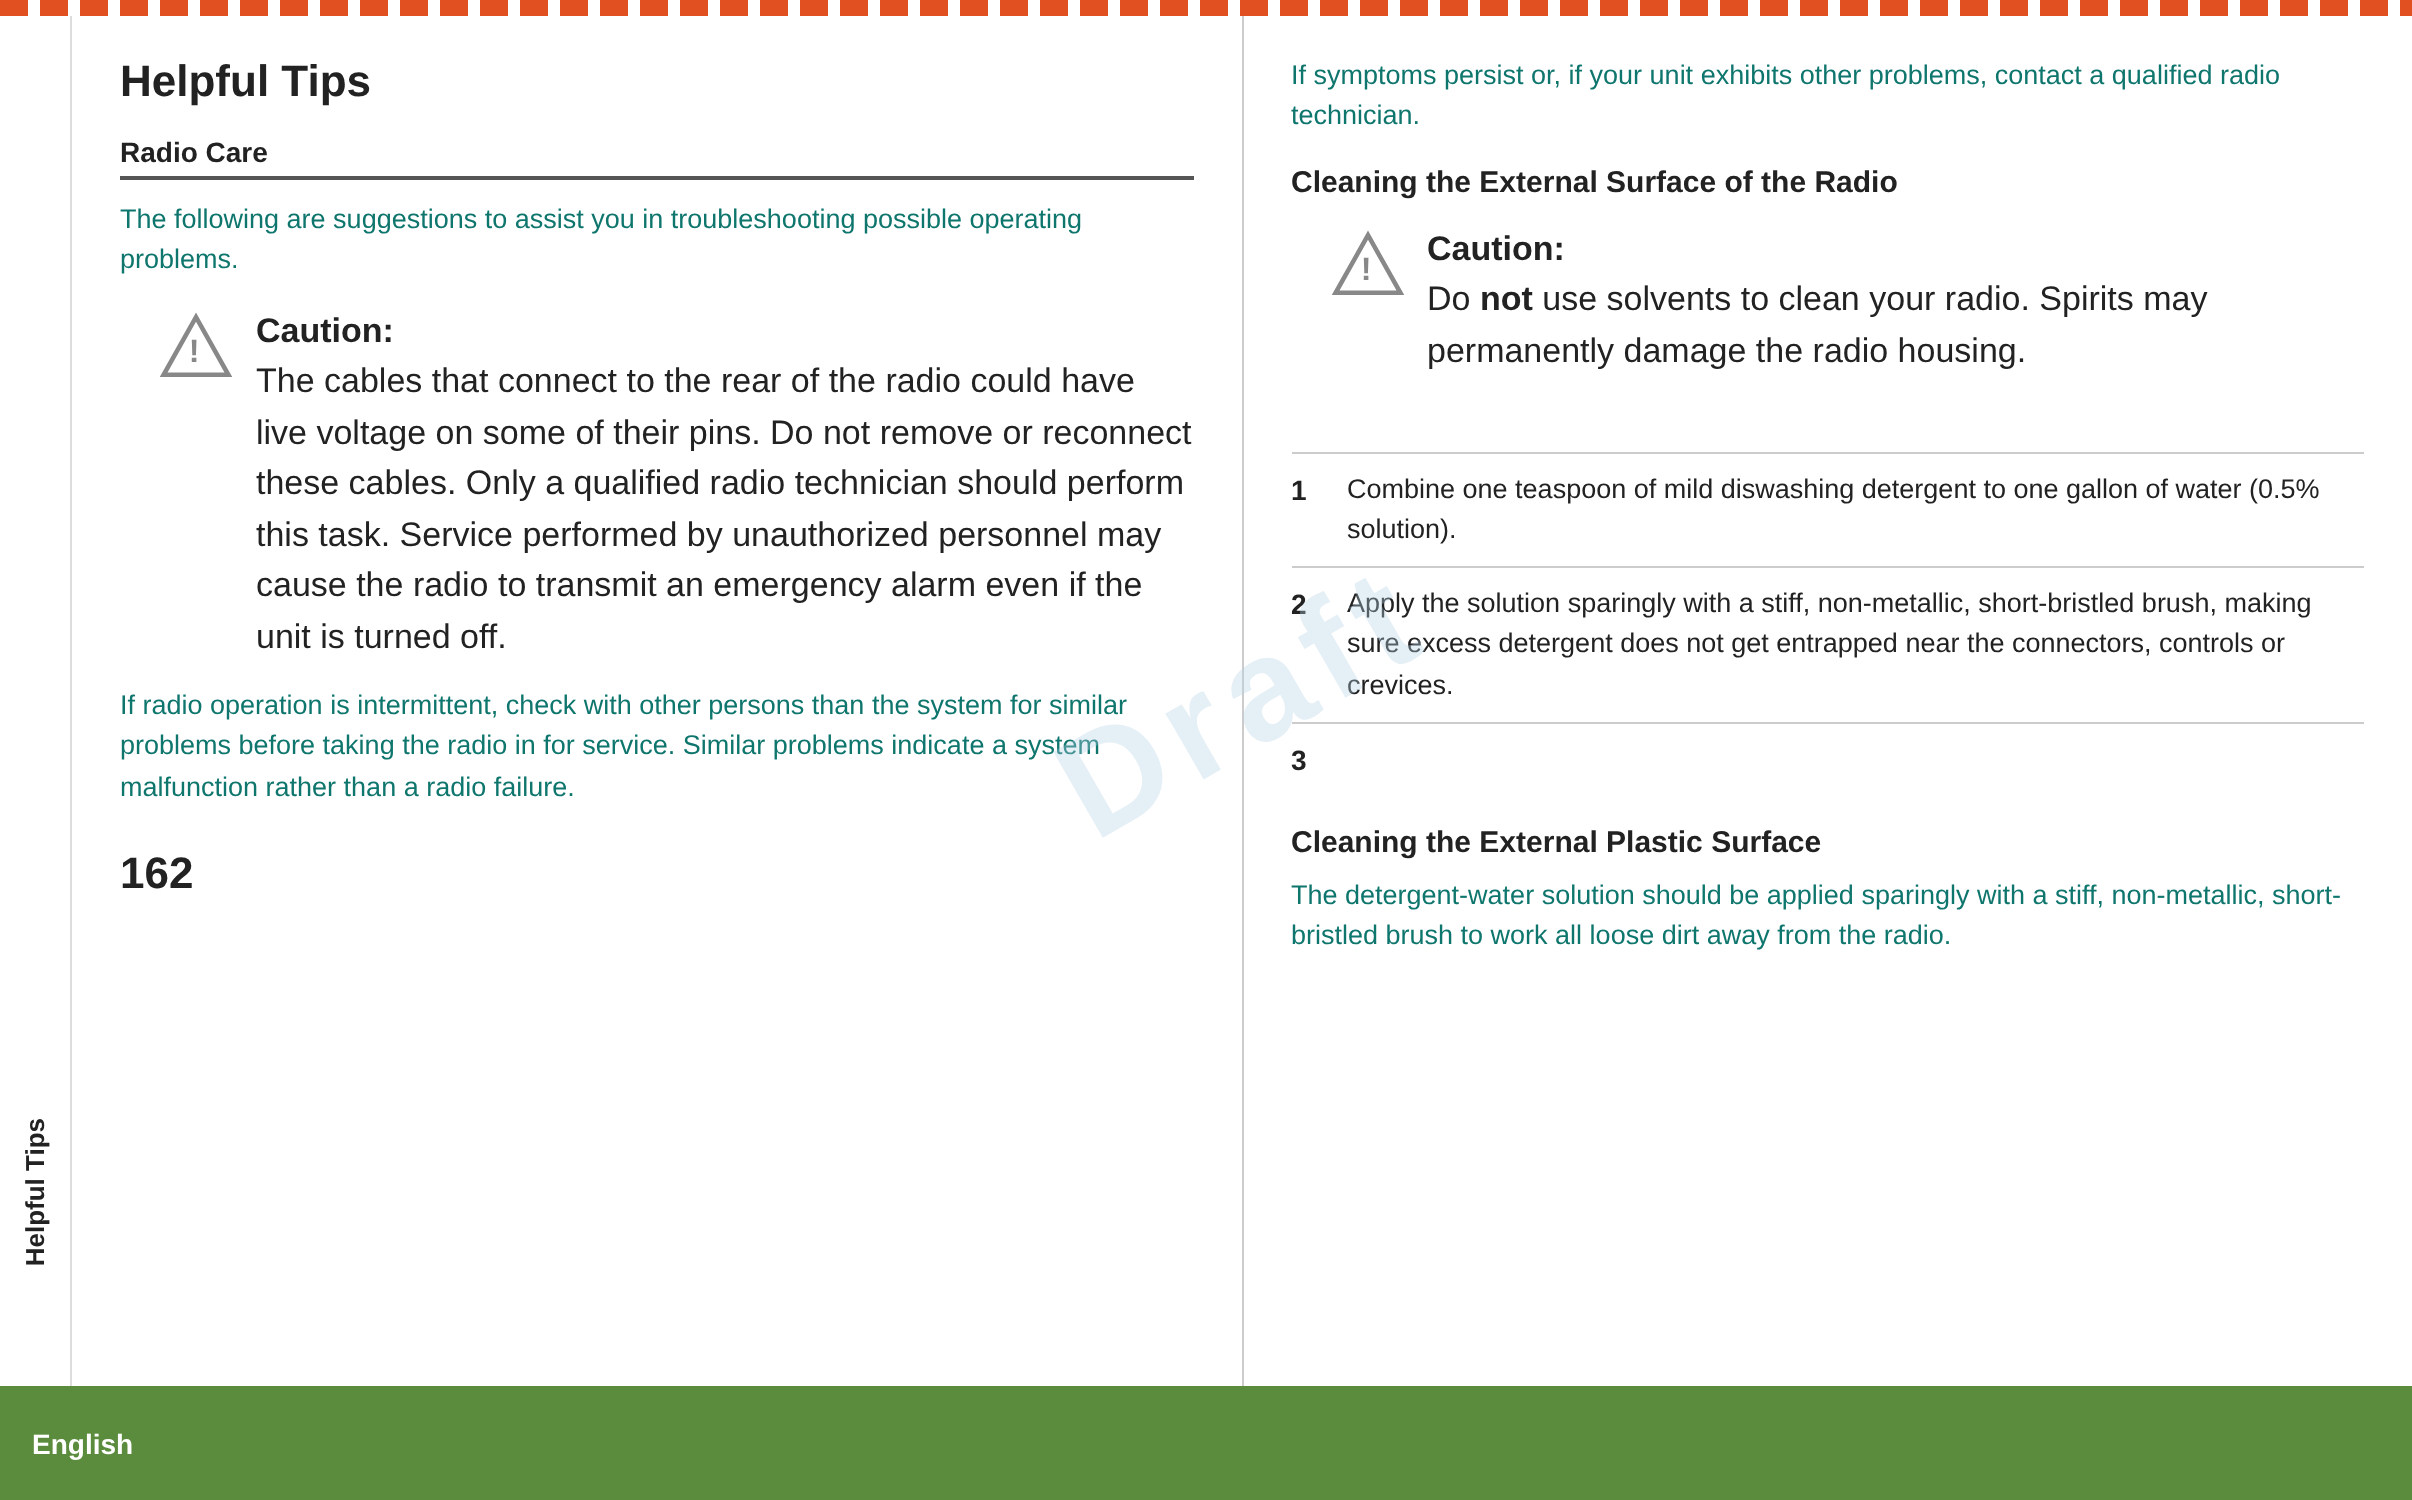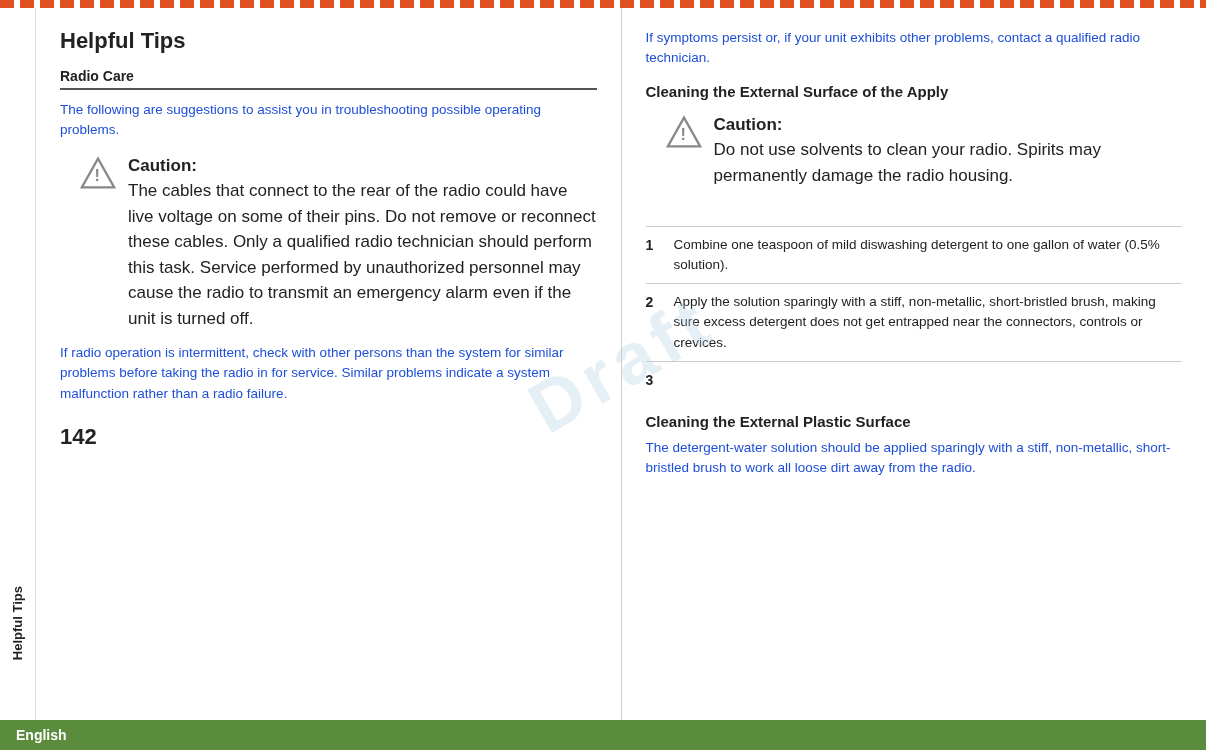--- a/index.html
+++ b/index.html
@@ -96,21 +96,21 @@
       border-bottom: 2px solid #555;
       padding-bottom: 4px;
       margin-bottom: 10px;
     }
 
     
     .body-text {
       font-size: 13.5px;
       line-height: 1.5;
       margin-bottom: 10px;
-      color: #1d4ed8;
+      color: #0f766e;
     }
 
     
     .caution-block {
       display: flex;
       align-items: flex-start;
       margin: 12px 0 12px 20px;
       gap: 12px;
     }
     .caution-icon {
@@ -151,21 +151,21 @@
 
     
     .bold-heading {
       font-weight: bold;
       font-size: 15px;
       margin: 14px 0 8px 0;
     }
 
     
     .bottom-bar {
-      height: 30px;
+      height: 57px;
       background: #5b8c3e;
       display: flex;
       align-items: center;
       padding: 0 16px;
     }
     .bottom-language {
       color: #fff;
       font-size: 14px;
       font-weight: bold;
     }
@@ -184,21 +184,21 @@
       z-index: 10;
       letter-spacing: 6px;
     }
 
     
     code {
       font-family: 'Courier New', monospace;
       font-size: 13px;
     }
 
-    b { font-weight: normal; }
+    b { font-weight: bold; }
   </style>
 </head>
 <body>
 
 <div class="top-bar"></div>
 
 <div class="main-layout">
 
   <div class="sidebar">
     <span class="sidebar-label">Helpful Tips</span>
@@ -223,28 +223,28 @@
         </svg>
         <div class="caution-text">
           <span class="caution-label">Caution:</span><br>
           <span>The cables that connect to the rear of the radio could have live voltage on some of their pins. Do not remove or reconnect these cables. Only a qualified radio technician should perform this task. Service performed by unauthorized personnel may cause the radio to transmit an emergency alarm even if the unit is turned off.</span>
         </div>
       </div>
 
 
       <p class="body-text">If radio operation is intermittent, check with other persons than the system for similar problems before taking the radio in for service. Similar problems indicate a system malfunction rather than a radio failure.</p>
 
-      <div class="page-number">142</div>
+      <div class="page-number">162</div>
     </div>
 
     <div class="right-col">
 
       <p class="body-text">If symptoms persist or, if your unit exhibits other problems, contact a qualified radio technician.</p>
 
-      <div class="bold-heading">Cleaning the External Surface of the Apply</div>
+      <div class="bold-heading">Cleaning the External Surface of the Radio</div>
 
       <div class="caution-block">
         <svg class="caution-icon" viewBox="0 0 40 36" fill="none" xmlns="http://www.w3.org/2000/svg">
           <polygon points="20,2 38,34 2,34" stroke="#888" stroke-width="2.5" fill="none"></polygon>
           <text x="19" y="27" font-size="18" font-weight="bold" fill="#888" text-anchor="middle">!</text>
         </svg>
         <div class="caution-text">
           <span class="caution-label">Caution:</span><br>
           <span>Do <b>not</b> use solvents to clean your radio. Spirits may permanently damage the radio housing.</span>
           <br><br>

